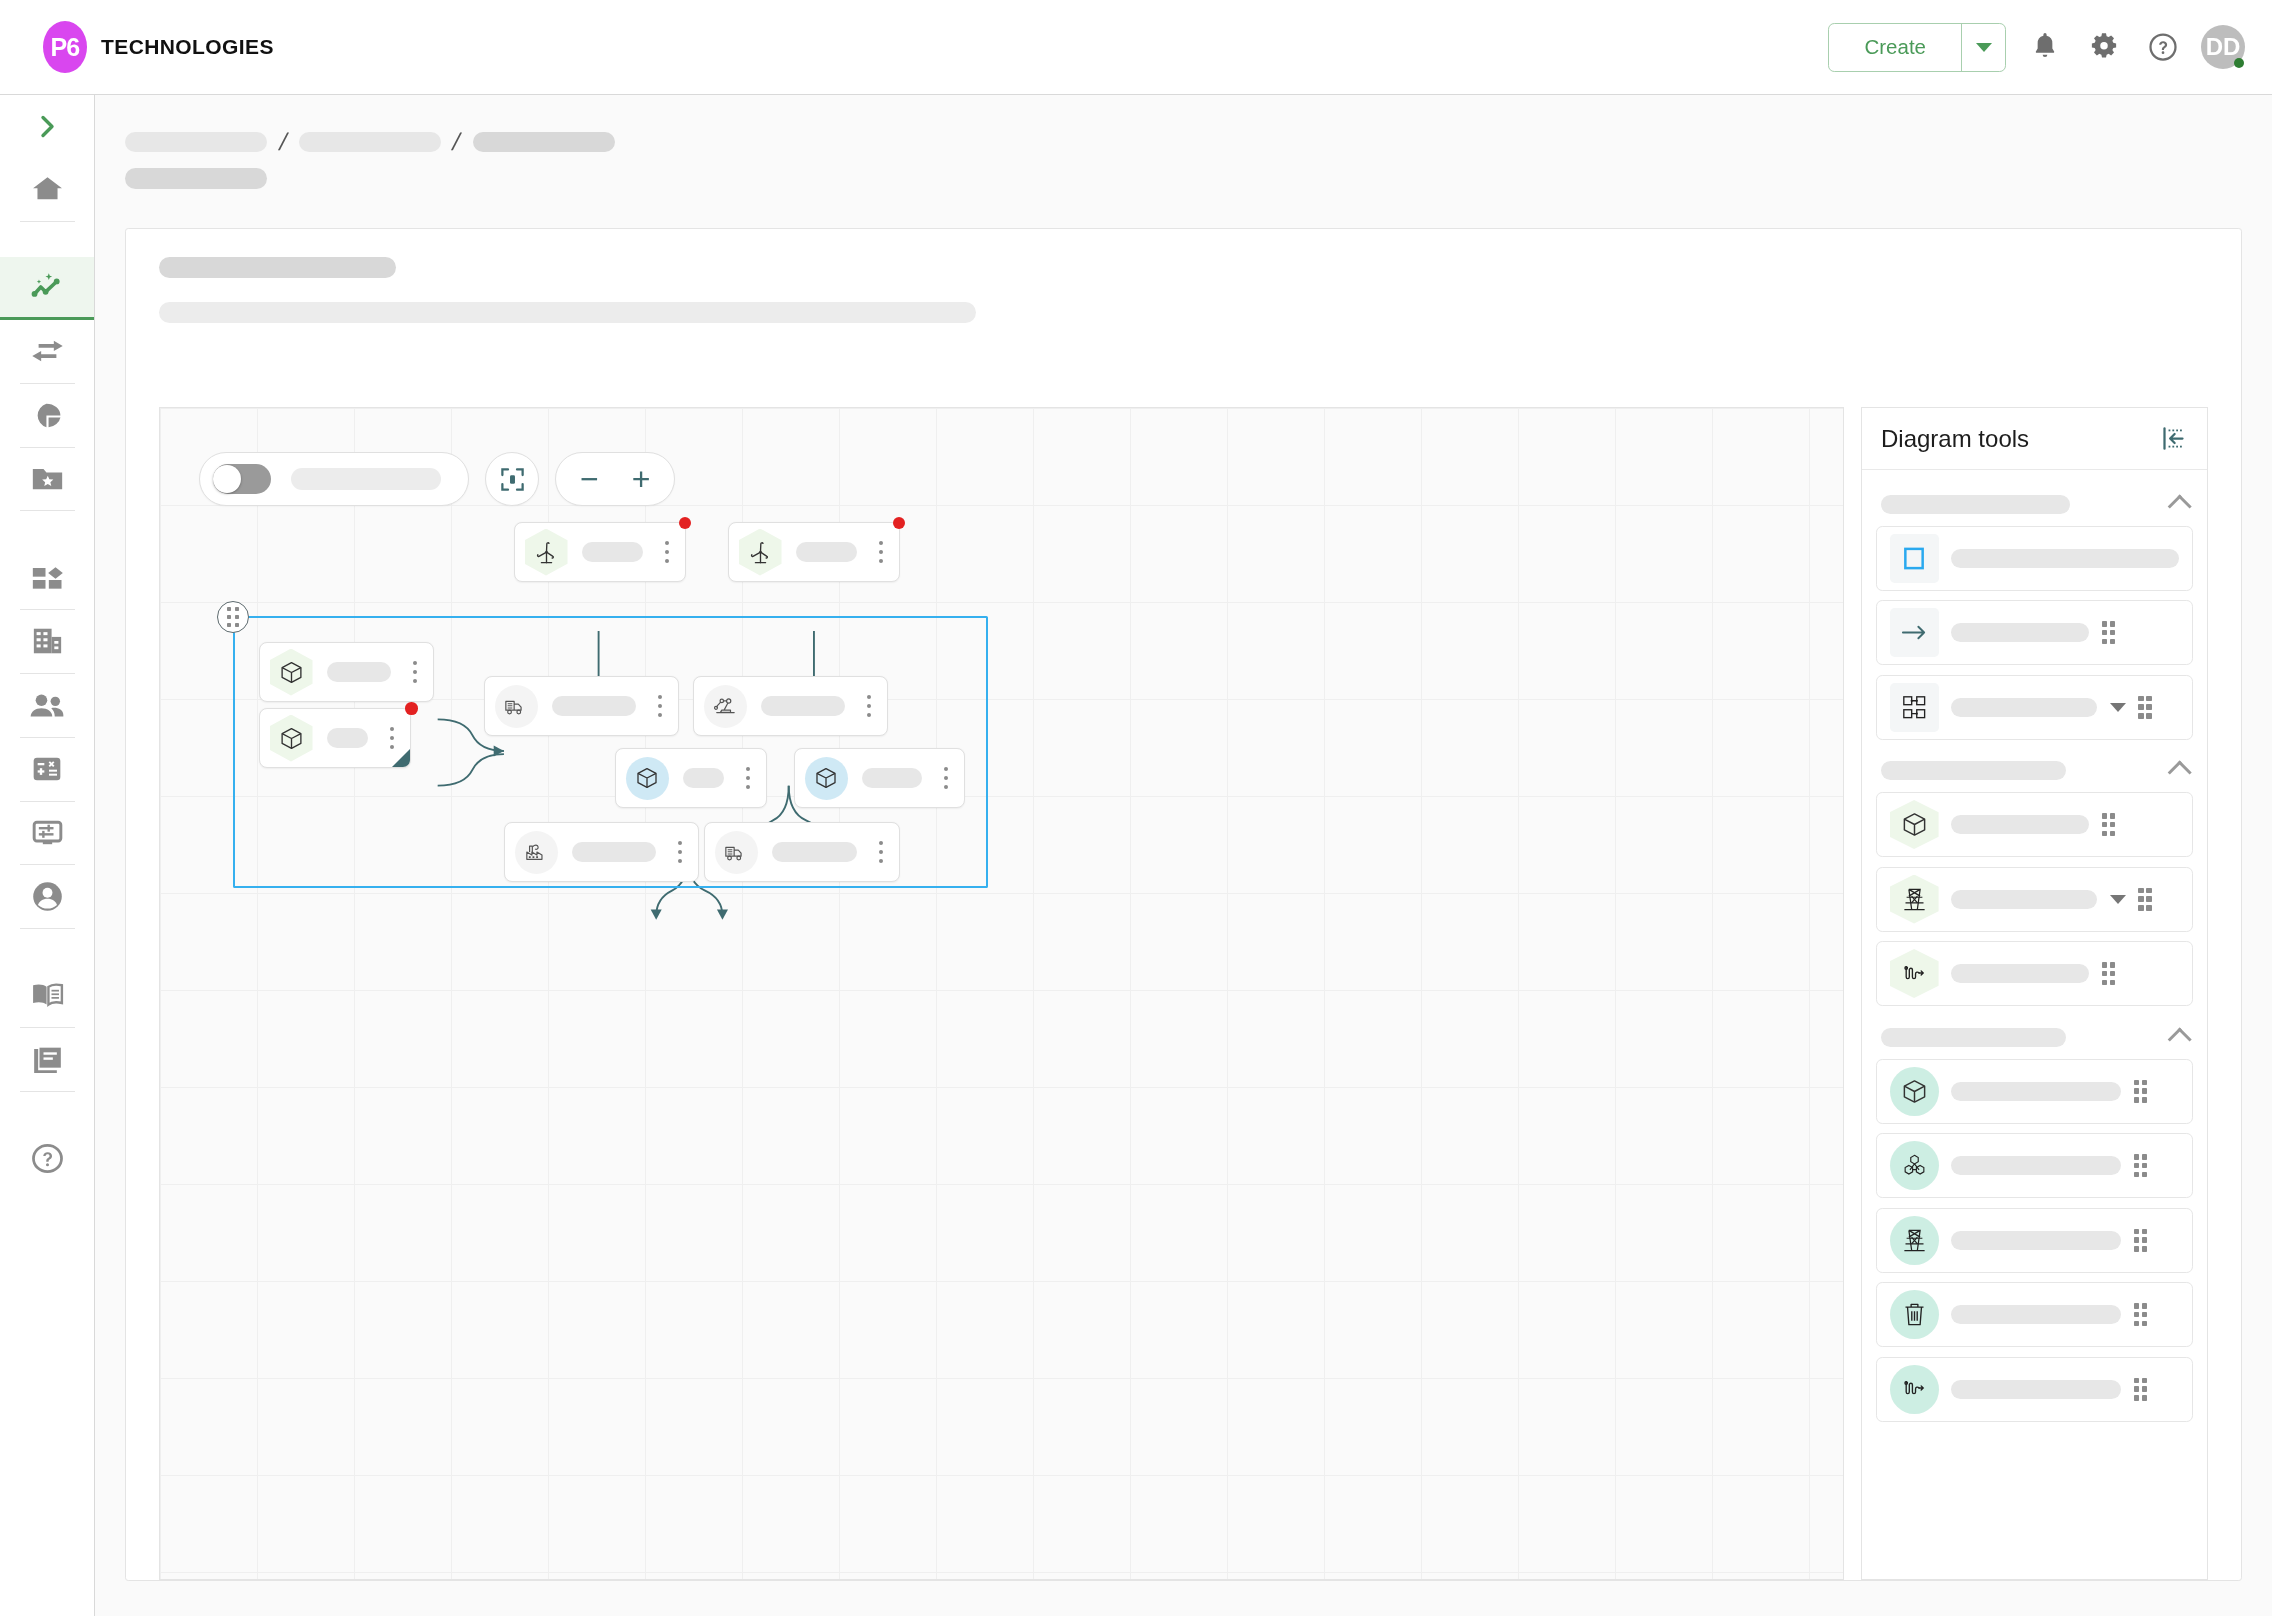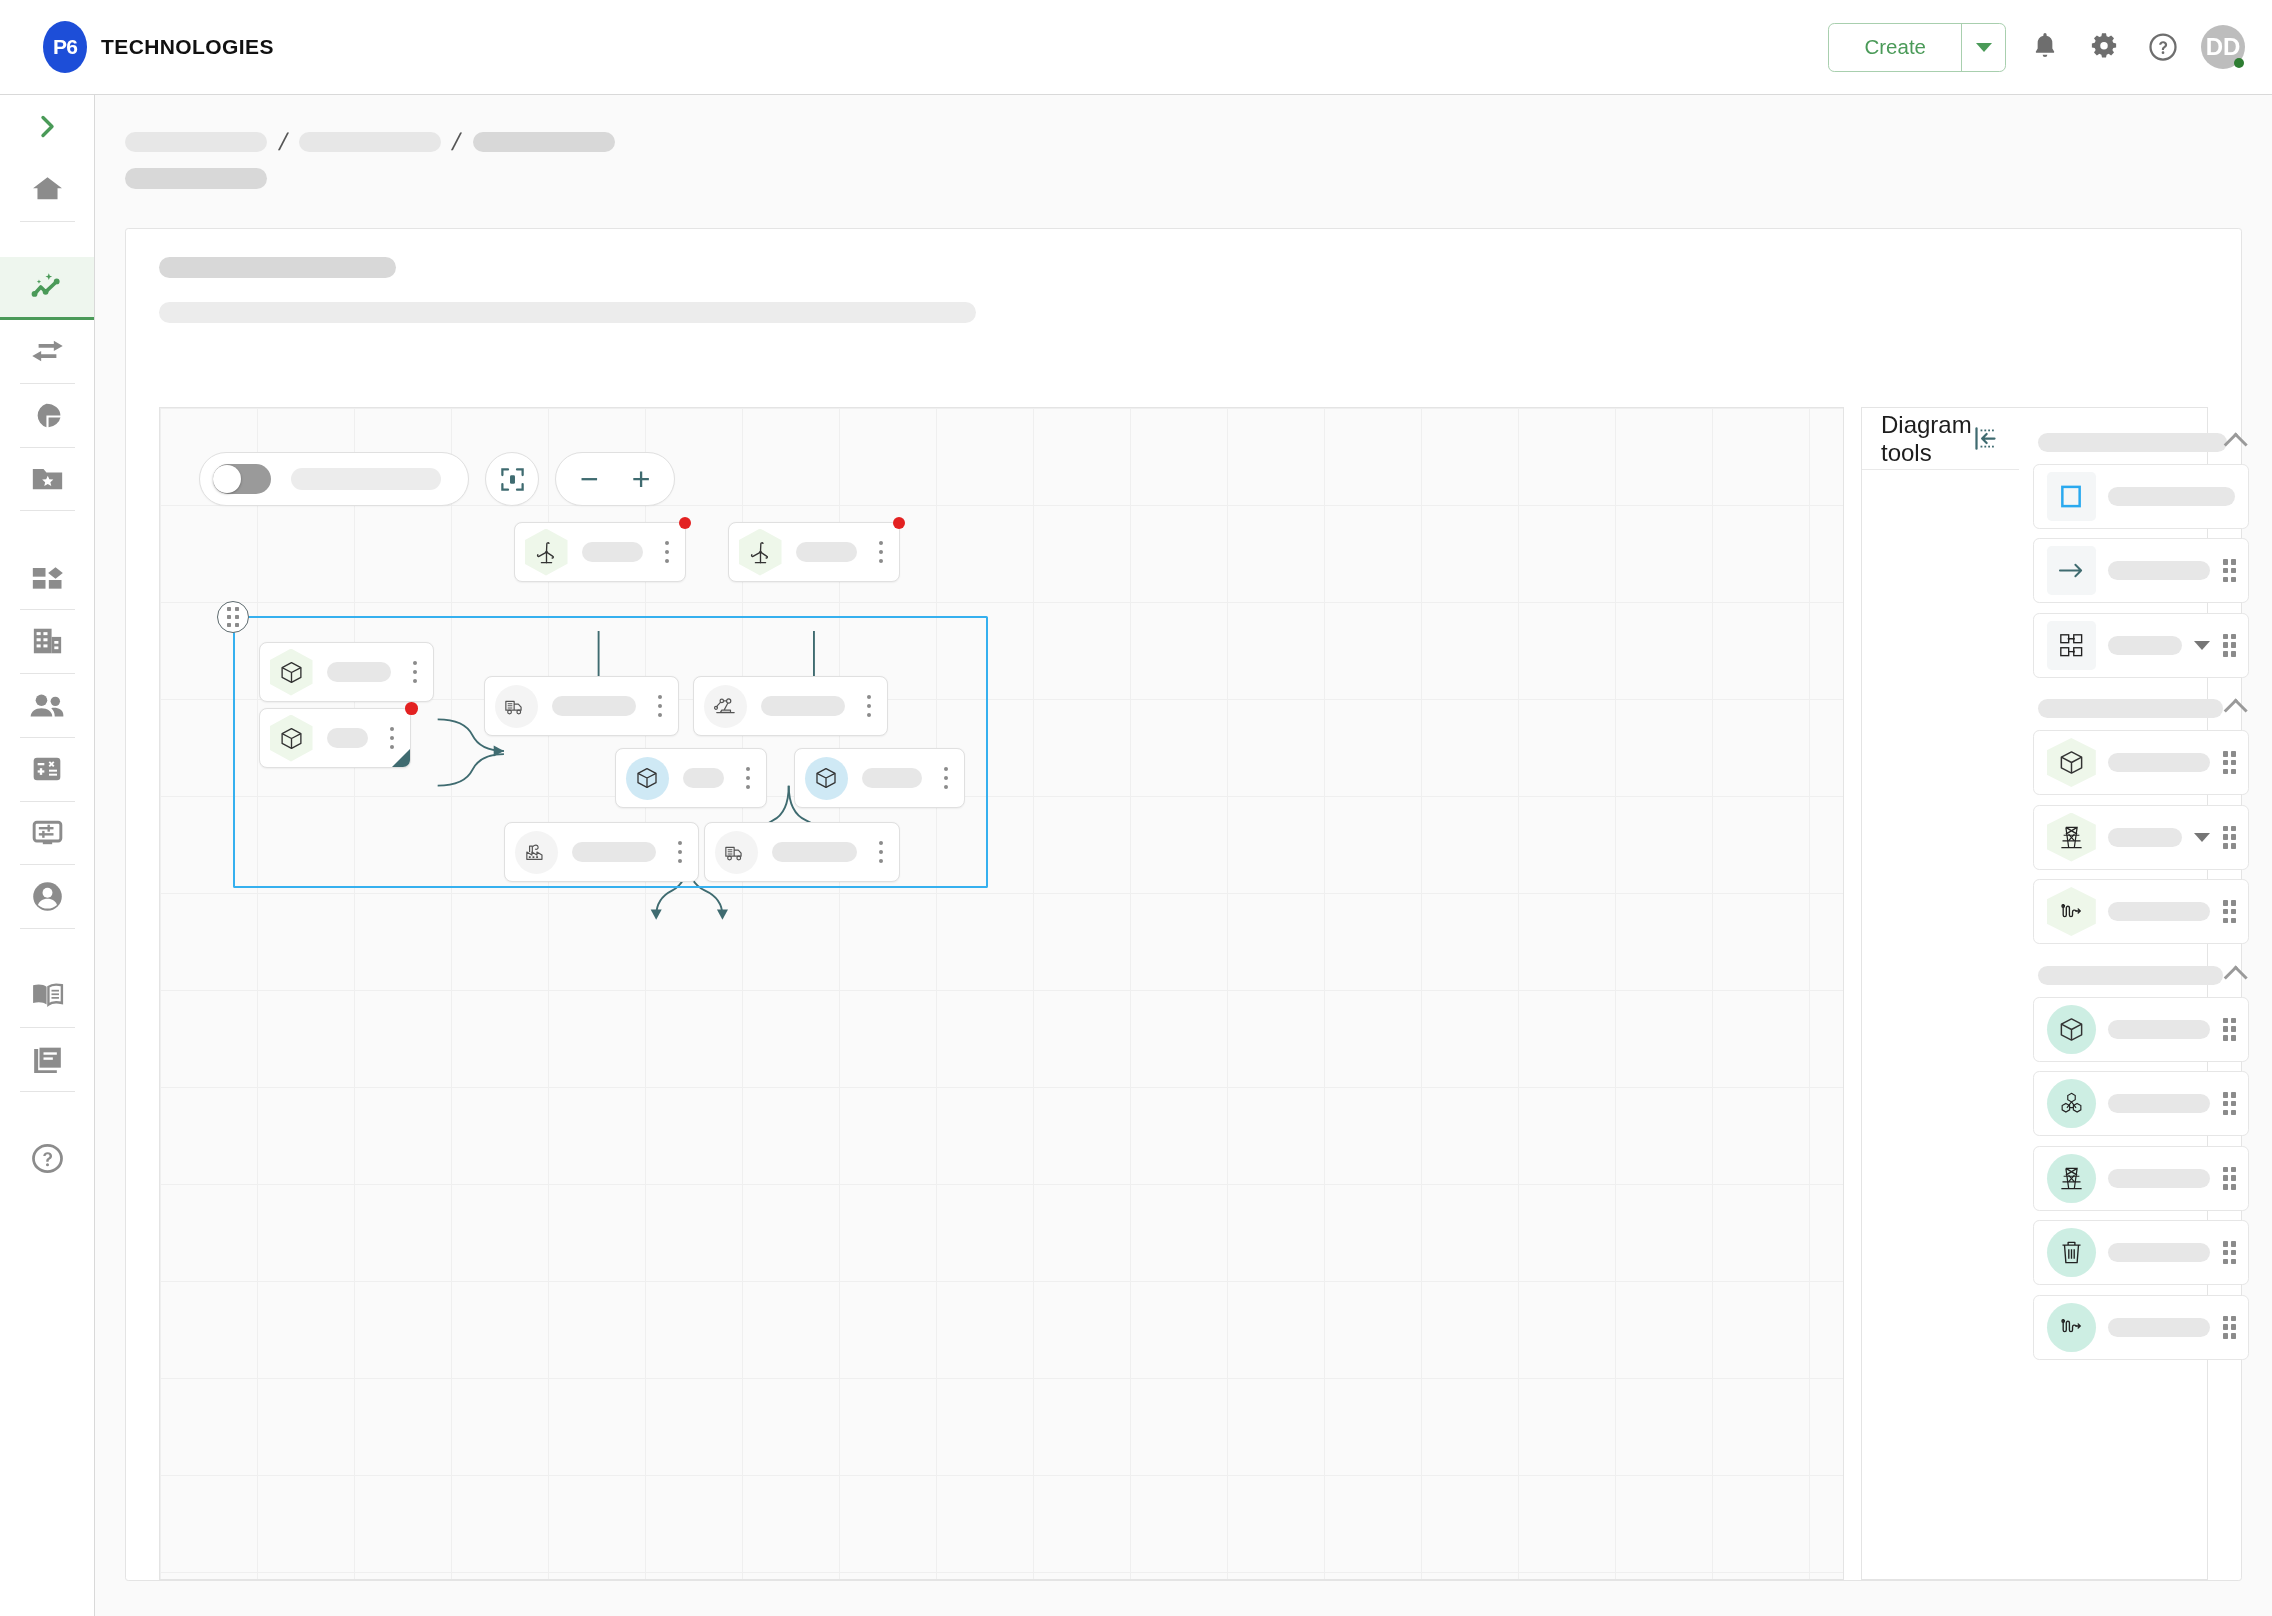--- a/index.html
+++ b/index.html
@@ -18,23 +18,23 @@
   
   .topbar {
     position: absolute; left: 0; top: 0; width: 2273px; height: 95px;
     background: #fff; border-bottom: 0.8px solid #d9d9d9;
     display: flex; align-items: center; justify-content: space-between;
     padding: 0 28px 0 43px;
   }
   .brand { display: flex; align-items: center; gap: 14px; }
   .brand-mark {
     width: 44px; height: 52px; border-radius: 50%;
-    background: #1d4ed8; color: #fff;
+    background: #d946ef; color: #fff;
     display: flex; align-items: center; justify-content: center;
-    font-weight: bold; font-size: 21px; letter-spacing: -0.8px;
+    font-weight: bold; font-size: 25px; letter-spacing: -0.8px;
   }
   .brand-name {
     font-size: 21px; font-weight: bold; letter-spacing: 0.4px; color: #111;
     font-family: "Liberation Sans", sans-serif;
   }
   .top-actions { display: flex; align-items: center; gap: 18px; }
   .create-group {
     display: flex; align-items: center;
     border: 0.8px solid #a8cfae; border-radius: 6.3px; overflow: hidden; height: 49px;
     background: #fff;
@@ -161,21 +161,21 @@
     background: #fff; border: 0.8px solid #5d6a6e;
     display: flex; align-items: center; justify-content: center; cursor: grab;
   }
   .dots6 { display: grid; grid-template-columns: repeat(2, 4.7px); gap: 3.2px; }
   .dots6 i { width: 4.7px; height: 4.7px; background: #8b8b8b; border-radius: 0.8px; display: block; }
   .dots6.big i { width: 5.5px; height: 5.5px; }
 
   
   .tools {
     width: 347px; flex: none; background: #fff; border: 0.8px solid #e4e4e4;
-    display: flex; flex-direction: row;
+    display: flex; flex-direction: column;
   }
   .tools-head {
     height: 62px; display: flex; align-items: center; justify-content: space-between;
     padding: 0 20.5px 0 19px; border-bottom: 0.8px solid #e9e9e9;
   }
   .tools-title { font-size: 24px; color: #1d1d1d; }
   .tools-body { padding: 12.6px 14px; display: flex; flex-direction: column; gap: 0; }
   .group-head {
     display: flex; align-items: center; justify-content: space-between;
     height: 43px; padding: 0 4.7px; cursor: pointer;

